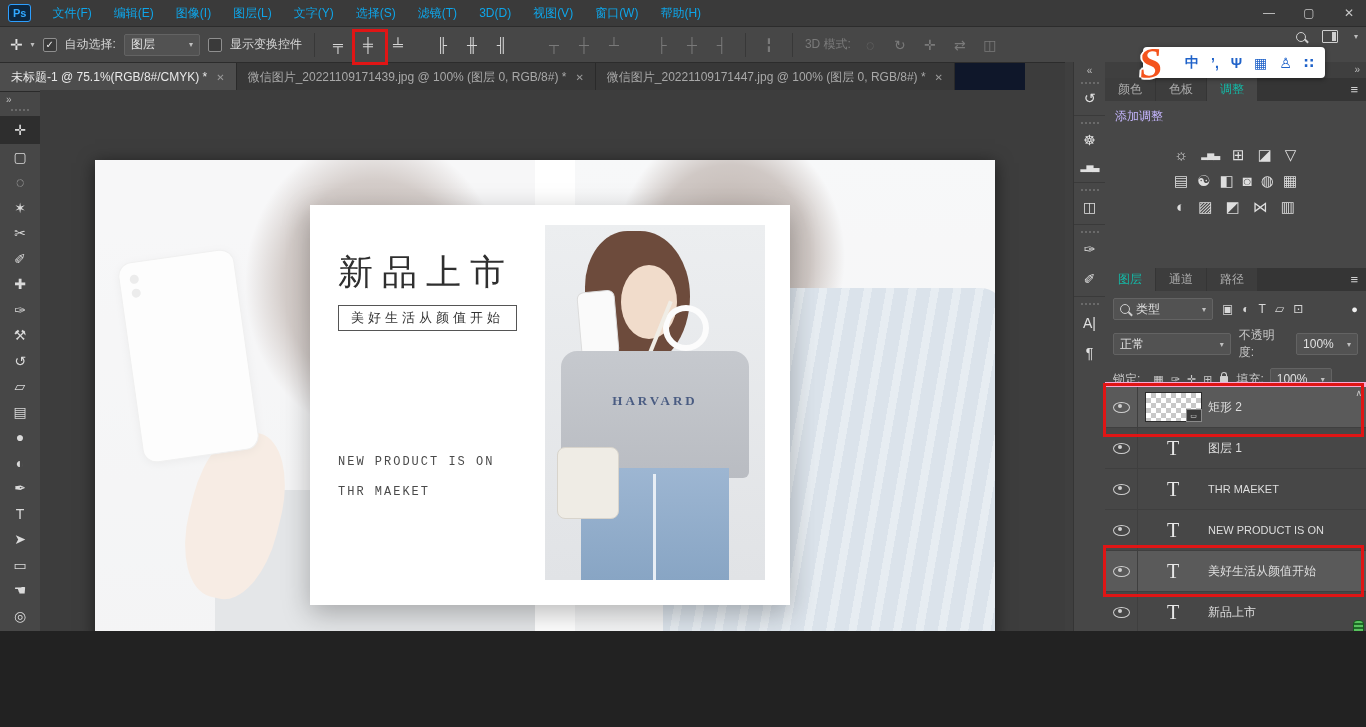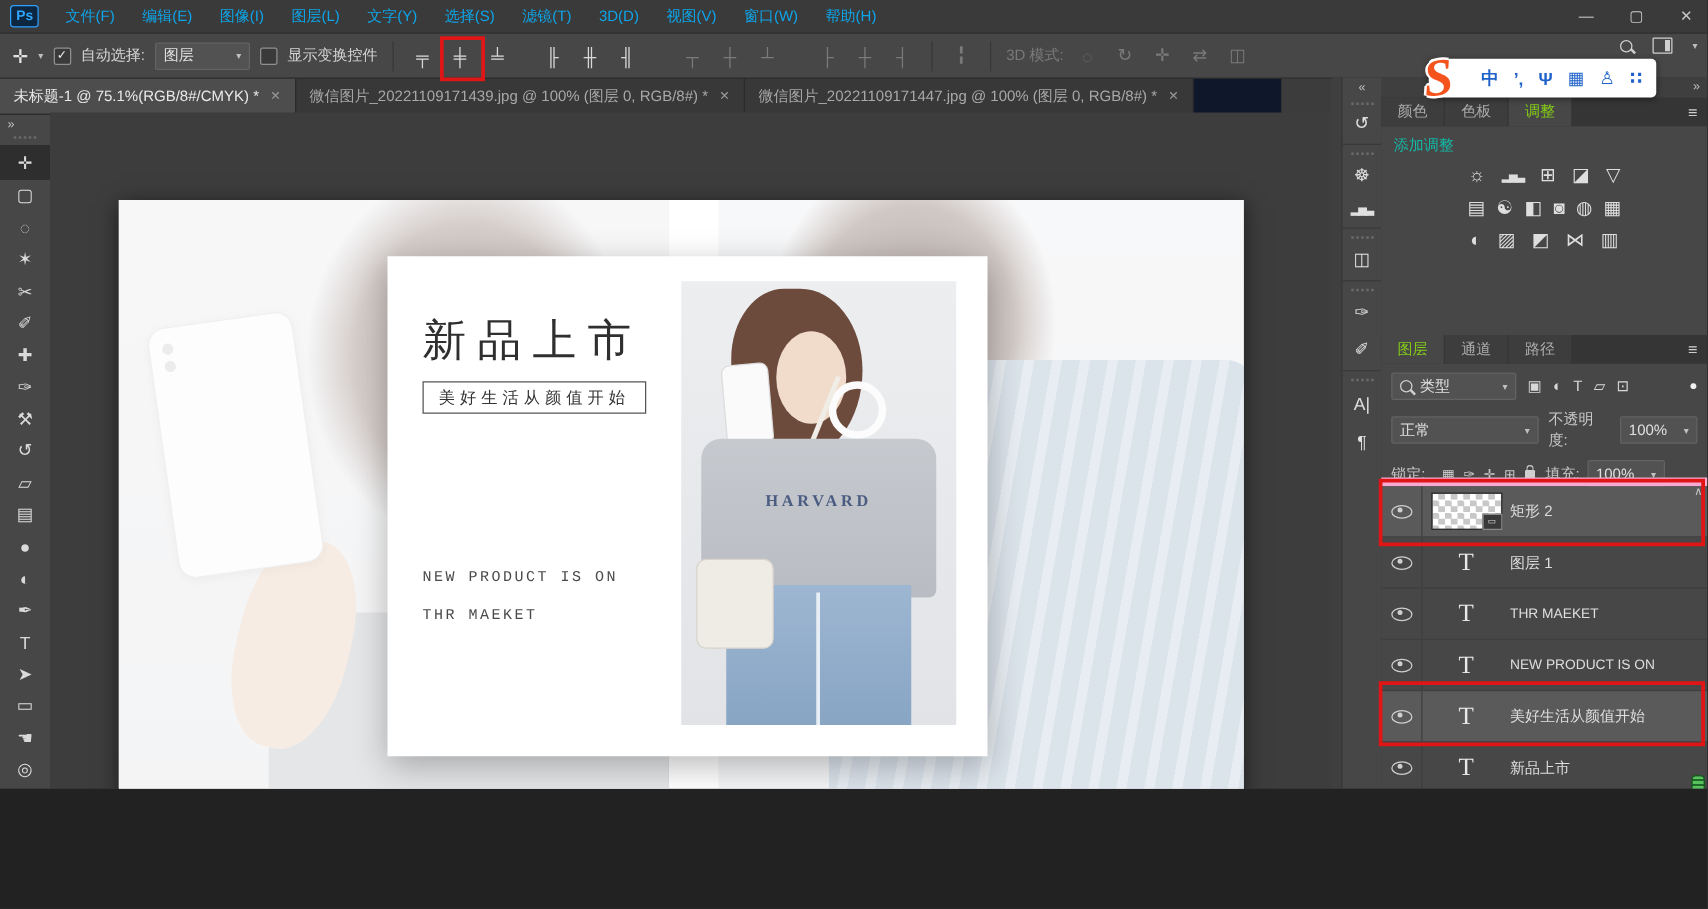--- a/index.html
+++ b/index.html
@@ -106,37 +106,37 @@
   #panelstrip .chev2{display:block;text-align:center;font-size:10px;color:#bdbdbd;margin-top:3px}
   .pgroup{border-top:1px solid #3a3a3a;display:flex;flex-direction:column;align-items:center;padding:2px 0 10px}
   .picon{font-size:14px;color:#e0e0e0;line-height:1;margin-top:16px}
   .picon.small{font-size:9px;letter-spacing:-1px}
   
   #adjpanel{left:1105px;top:62px;width:261px;height:206px;background:#474747}
   .paneltop{height:16px;background:#3f3f3f;position:relative}
   .paneltop .chev2{position:absolute;right:6px;top:2px;font-size:10px;color:#bdbdbd}
   .ptabs{height:23px;background:#353535;display:flex;align-items:flex-start;position:relative}
   .ptab{padding:0 13px;line-height:23px;background:#3d3d3d;color:#ababab;margin-right:1px}
-  .ptab.active{background:#474747;color:#84cc16}
+  .ptab.active{background:#474747;color:#14b8a6}
   .pmenu{position:absolute;right:8px;top:0;line-height:23px;color:#cfcfcf;font-size:13px}
   #adjbody{padding:7px 10px 0}
-  .adjlabel{color:#14b8a6;margin-bottom:7px}
+  .adjlabel{color:#c4b5fd;margin-bottom:21px}
   .adjrow{display:flex;justify-content:center;gap:13px;margin-bottom:8px}
   .adjrow span{font-size:15px;color:#dedede;line-height:18px}
   .adjrow.six{gap:9px}
   #layerspanel{left:1105px;top:268px;width:261px;height:459px;background:#474747}
   #lp-controls{position:relative;padding:7px 8px 0;height:84px;box-sizing:border-box}
   .lprow{display:flex;align-items:center;margin-bottom:7px}
   .fico{font-size:12px;color:#d8d8d8;margin-left:9px}
   .toggle{margin-left:auto;color:#f0f0f0;font-size:11px}
   .lbl{color:#c8c8c8;margin:0 6px 0 8px}
   .lockic{font-size:11px;color:#c9c9c9;margin-left:7px}
   .lockcss{position:relative;width:8px;height:7px;background:#cfcfcf;display:inline-block;border-radius:1px;margin-left:8px}
   .lockcss::before{content:"";position:absolute;left:1px;top:-4px;width:4px;height:3px;border:1.5px solid #cfcfcf;border-bottom:none;border-radius:3px 3px 0 0}
-  #lp-list{position:absolute;left:0;right:0;top:114px;height:318px;overflow:hidden;border-top:7px solid #f9a8d4}
+  #lp-list{position:absolute;left:0;right:0;top:114px;height:318px;overflow:hidden;border-top:5px solid #f9a8d4}
   .lrow{height:40px;display:flex;align-items:center;border-bottom:1px solid #3f3f3f;position:relative}
   .lrow.selected{background:#5a5a5a}
   .eyec{width:32px;height:100%;display:flex;align-items:center;justify-content:center;border-right:1px solid #3f3f3f;flex:none}
   .eye{width:15px;height:9px;border:1px solid #cfcfcf;border-radius:50%;position:relative;display:inline-block}
   .eye::after{content:"";position:absolute;left:4px;top:1.5px;width:4px;height:4px;background:#cfcfcf;border-radius:50%}
   .thumbwrap{width:70px;display:flex;justify-content:center;flex:none}
   .thumb{width:57px;height:30px;position:relative;border:1px solid #2c2c2c;box-sizing:border-box}
   .checker{background:conic-gradient(#c8c8c8 25%,#ffffff 0 50%,#c8c8c8 0 75%,#ffffff 0) 0 0/10px 10px}
   .badge{position:absolute;right:-1px;bottom:-1px;width:14px;height:11px;background:#3a3a3a;border:1px solid #8a8a8a;
          color:#ddd;font-size:7px;display:flex;align-items:center;justify-content:center;line-height:1}

